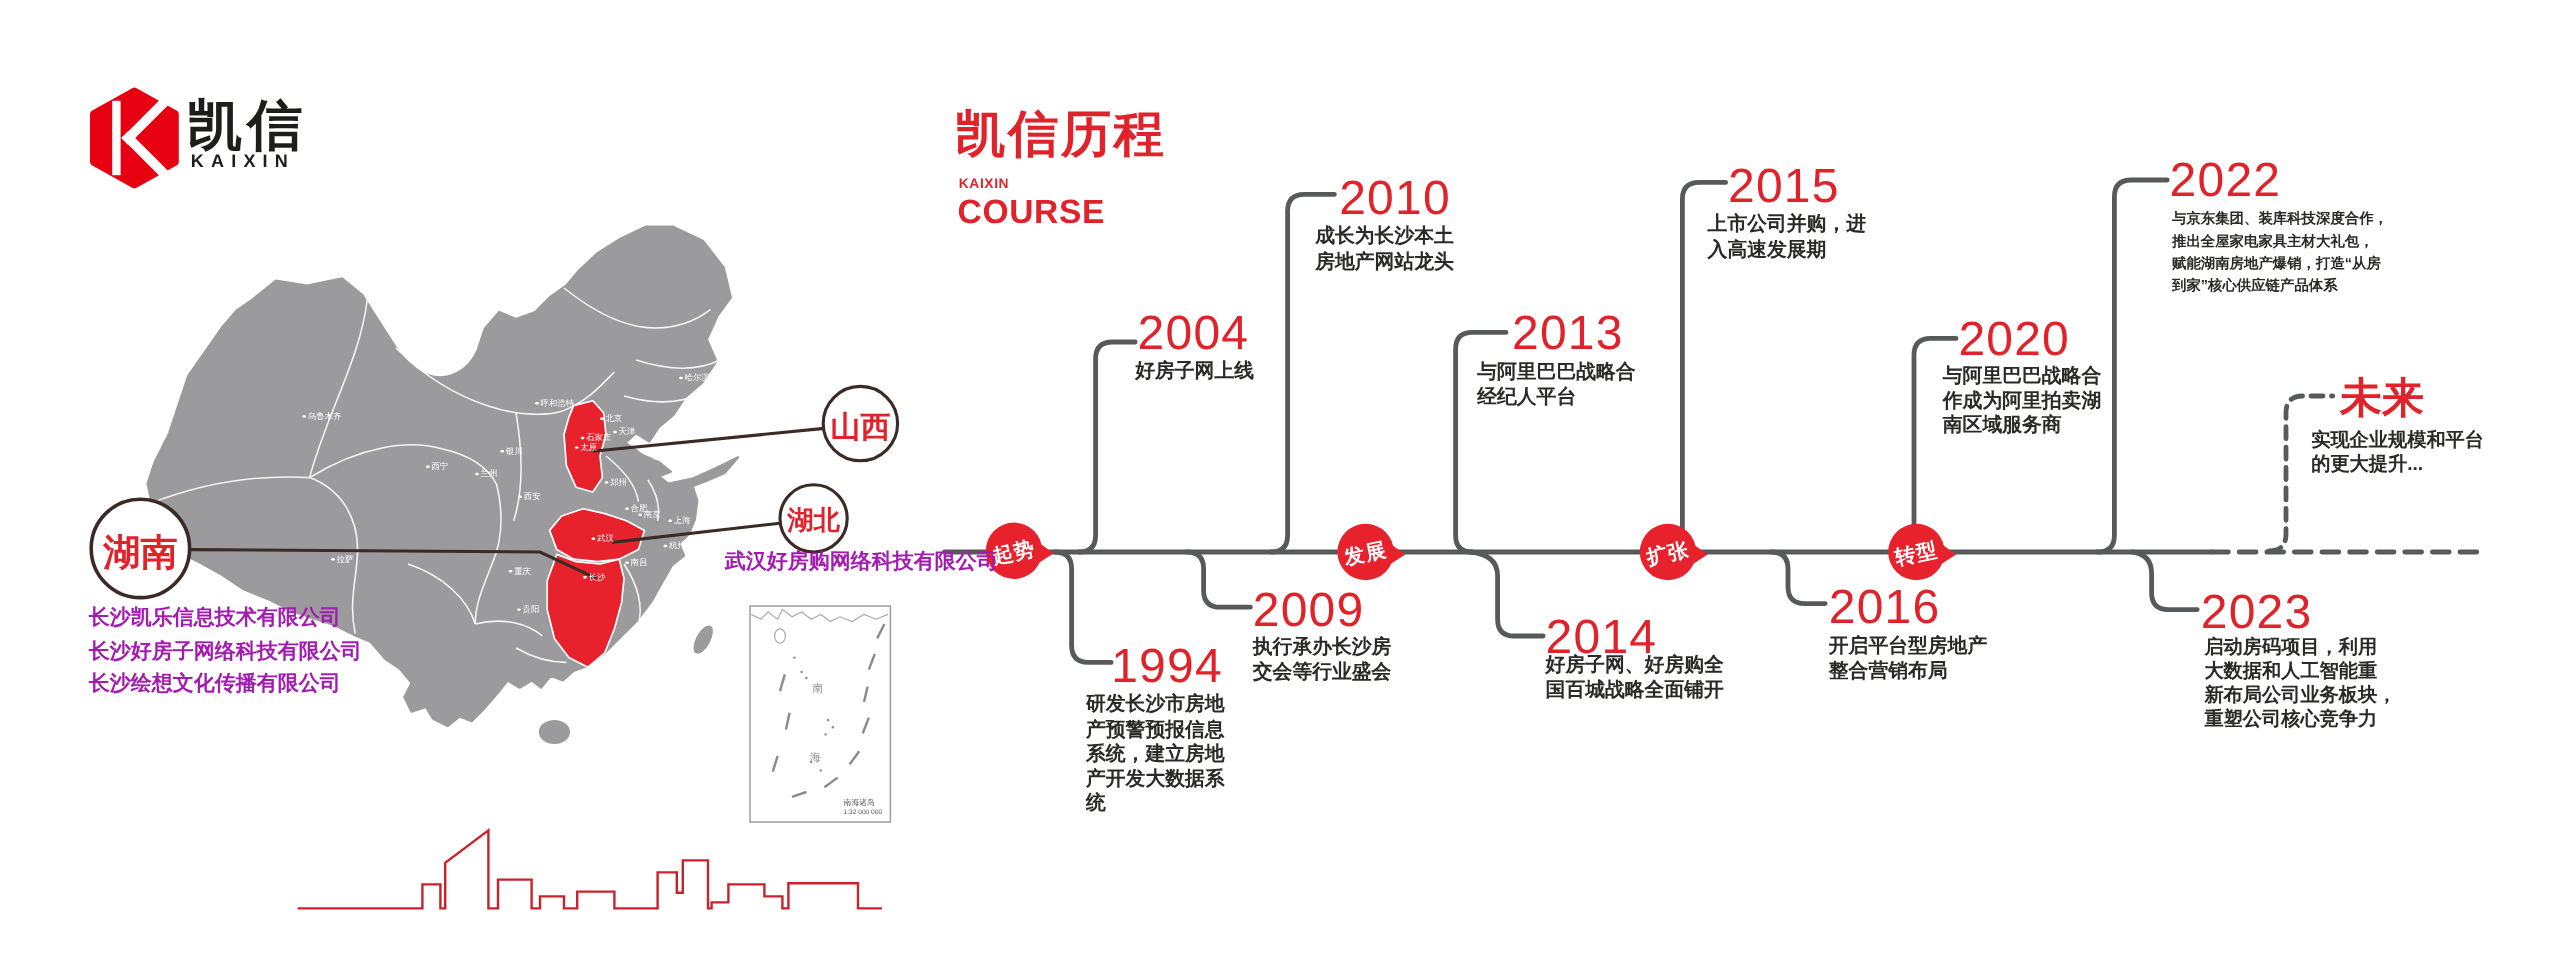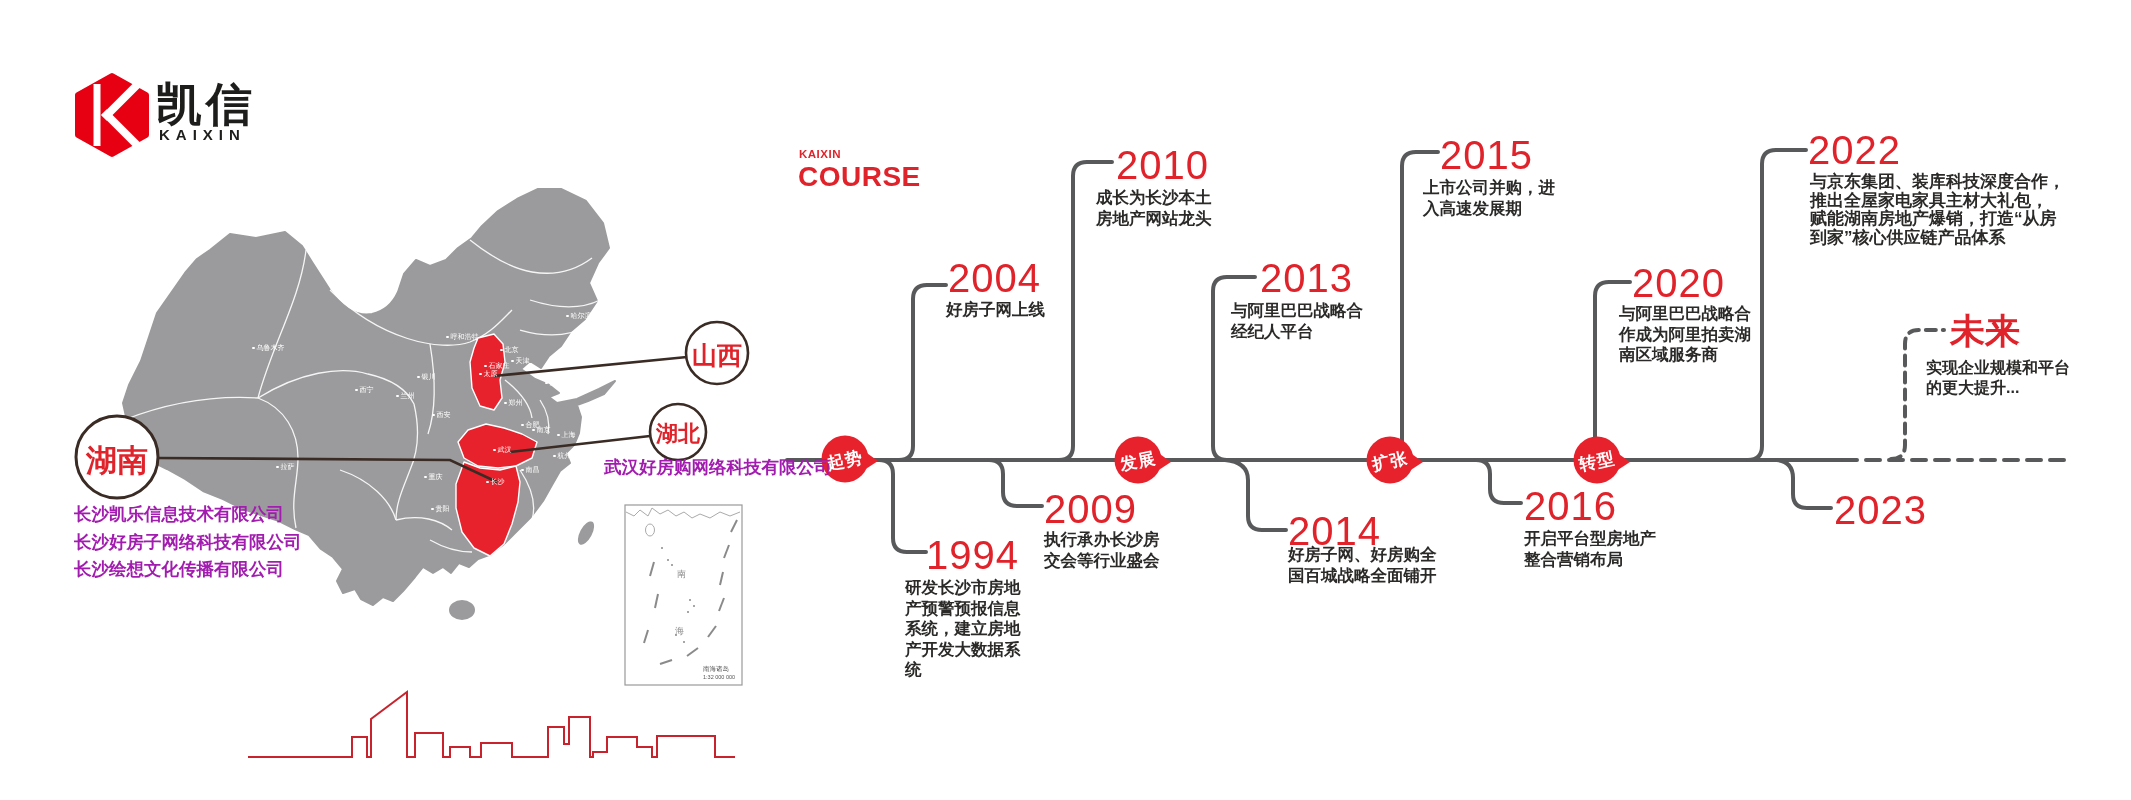--- a/index.html
+++ b/index.html
@@ -18,21 +18,21 @@
   .r-shanxi{left:687px;top:339px;width:60px;font-size:25px;}
   .r-hubei{left:648px;top:419px;width:60px;font-size:22px;}
   .r-hunan{left:77px;top:440px;width:80px;font-size:31px;}
   .company{color:#a21caf;font-weight:700;font-size:17.5px;}
   .hubei-co{left:604px;top:455px;}
   .hunan-co{left:74px;top:501px;line-height:27.5px;}
   
   .year{color:#e0232b;font-size:40px;font-weight:400;letter-spacing:1px;}
   .year-cjk{color:#e0232b;font-size:35px;font-weight:700;}
   .desc{color:#2b2a29;font-size:16.5px;font-weight:600;line-height:20.5px;}
-  .desc.small{font-size:17px;line-height:18.5px;}
+  .desc.small{font-size:12px;line-height:18.5px;}
   .desc.mid{font-size:16px;line-height:20px;}
   .phase{color:#ffffff;font-size:17px;font-weight:700;width:56px;text-align:center;
          transform:rotate(-12deg);letter-spacing:1px;}
   
   .city{position:absolute;color:#ffffff;font-size:7px;line-height:7px;white-space:nowrap;}
   .city::before{content:"";display:inline-block;width:2.5px;height:2.5px;border-radius:50%;
                 background:#ffffff;margin-right:2px;vertical-align:middle;}
   
   .inset-char{color:#8a8a8a;font-size:9px;}
   .inset-label{color:#555555;font-size:6.5px;}
@@ -173,20 +173,21 @@
     </g>
 
     <path fill="none" stroke="#c8232c" stroke-width="2" stroke-linejoin="miter" d="M248 757 H352 V737 H367 V757 H371 V719 L407 692 V757 H415 V733 H443 V757 H450 V747 H470 V757
              H481 V743 H512 V757 H548 V727 H564 V744 H569 V717 H590 V757 H593 V752 H607 V737 H637 V747 H652
              V757 H657 V736 H715 V757 H735"></path>
   </svg>
 
   <div class="abs logo-cn">凯信</div>
   <div class="abs logo-en">KAIXIN</div>
 
+  <div class="abs title-cn">凯信历程</div>
   <div class="abs title-en1">KAIXIN</div>
   <div class="abs title-en2">COURSE</div>
 
   <div class="abs region r-shanxi">山西</div>
   <div class="abs region r-hubei">湖北</div>
   <div class="abs region r-hunan">湖南</div>
 
   <div class="abs company hubei-co">武汉好房购网络科技有限公司</div>
   <div class="abs company hunan-co">
     <div>长沙凯乐信息技术有限公司</div>
@@ -290,20 +291,26 @@
 
   <div class="abs year" style="left:1808px;top:128px;">2022</div>
   <div class="abs desc small" style="left:1810px;top:173px;">
     <div>与京东集团、装库科技深度合作，</div>
     <div>推出全屋家电家具主材大礼包，</div>
     <div>赋能湖南房地产爆销，打造“从房</div>
     <div>到家”核心供应链产品体系</div>
   </div>
 
   <div class="abs year" style="left:1834px;top:488px;">2023</div>
+  <div class="abs desc mid" style="left:1837px;top:530px;">
+    <div>启动房码项目，利用</div>
+    <div>大数据和人工智能重</div>
+    <div>新布局公司业务板块，</div>
+    <div>重塑公司核心竞争力</div>
+  </div>
 
   <div class="abs year-cjk" style="left:1950px;top:308px;">未来</div>
   <div class="abs desc mid" style="left:1926px;top:358px;">
     <div>实现企业规模和平台</div>
     <div>的更大提升...</div>
   </div>
 
 </div>
 
 </body></html>

